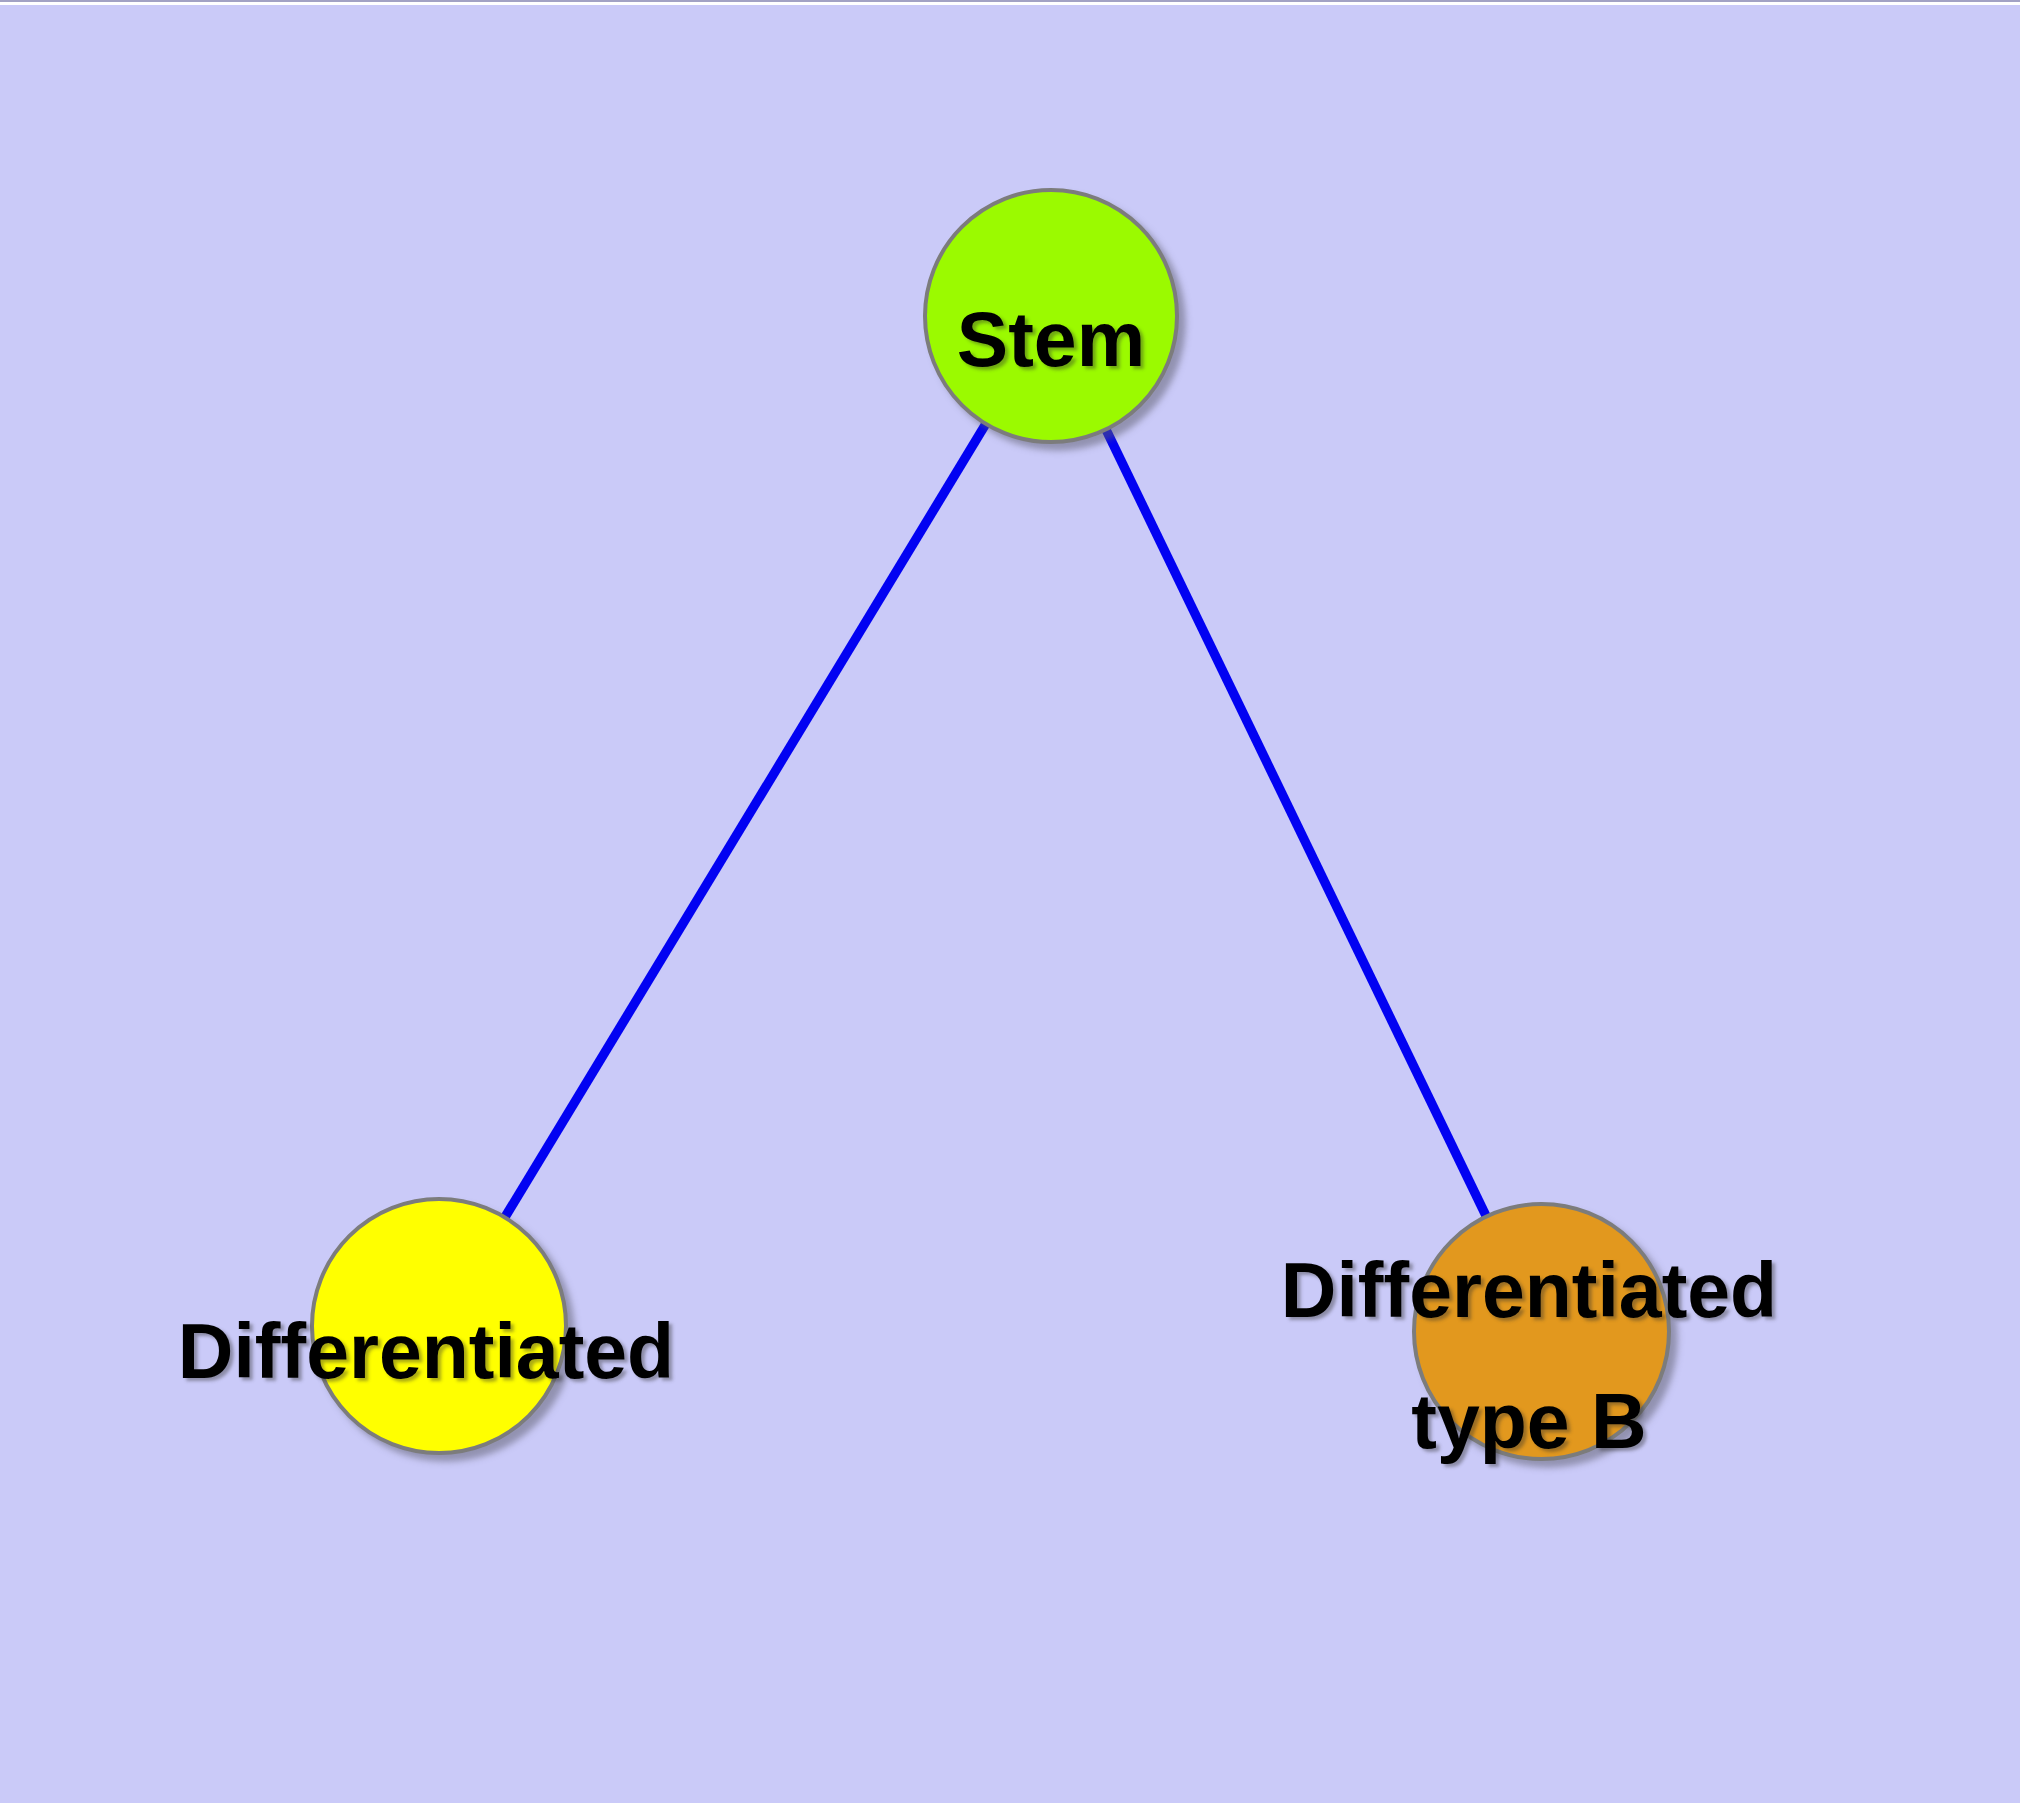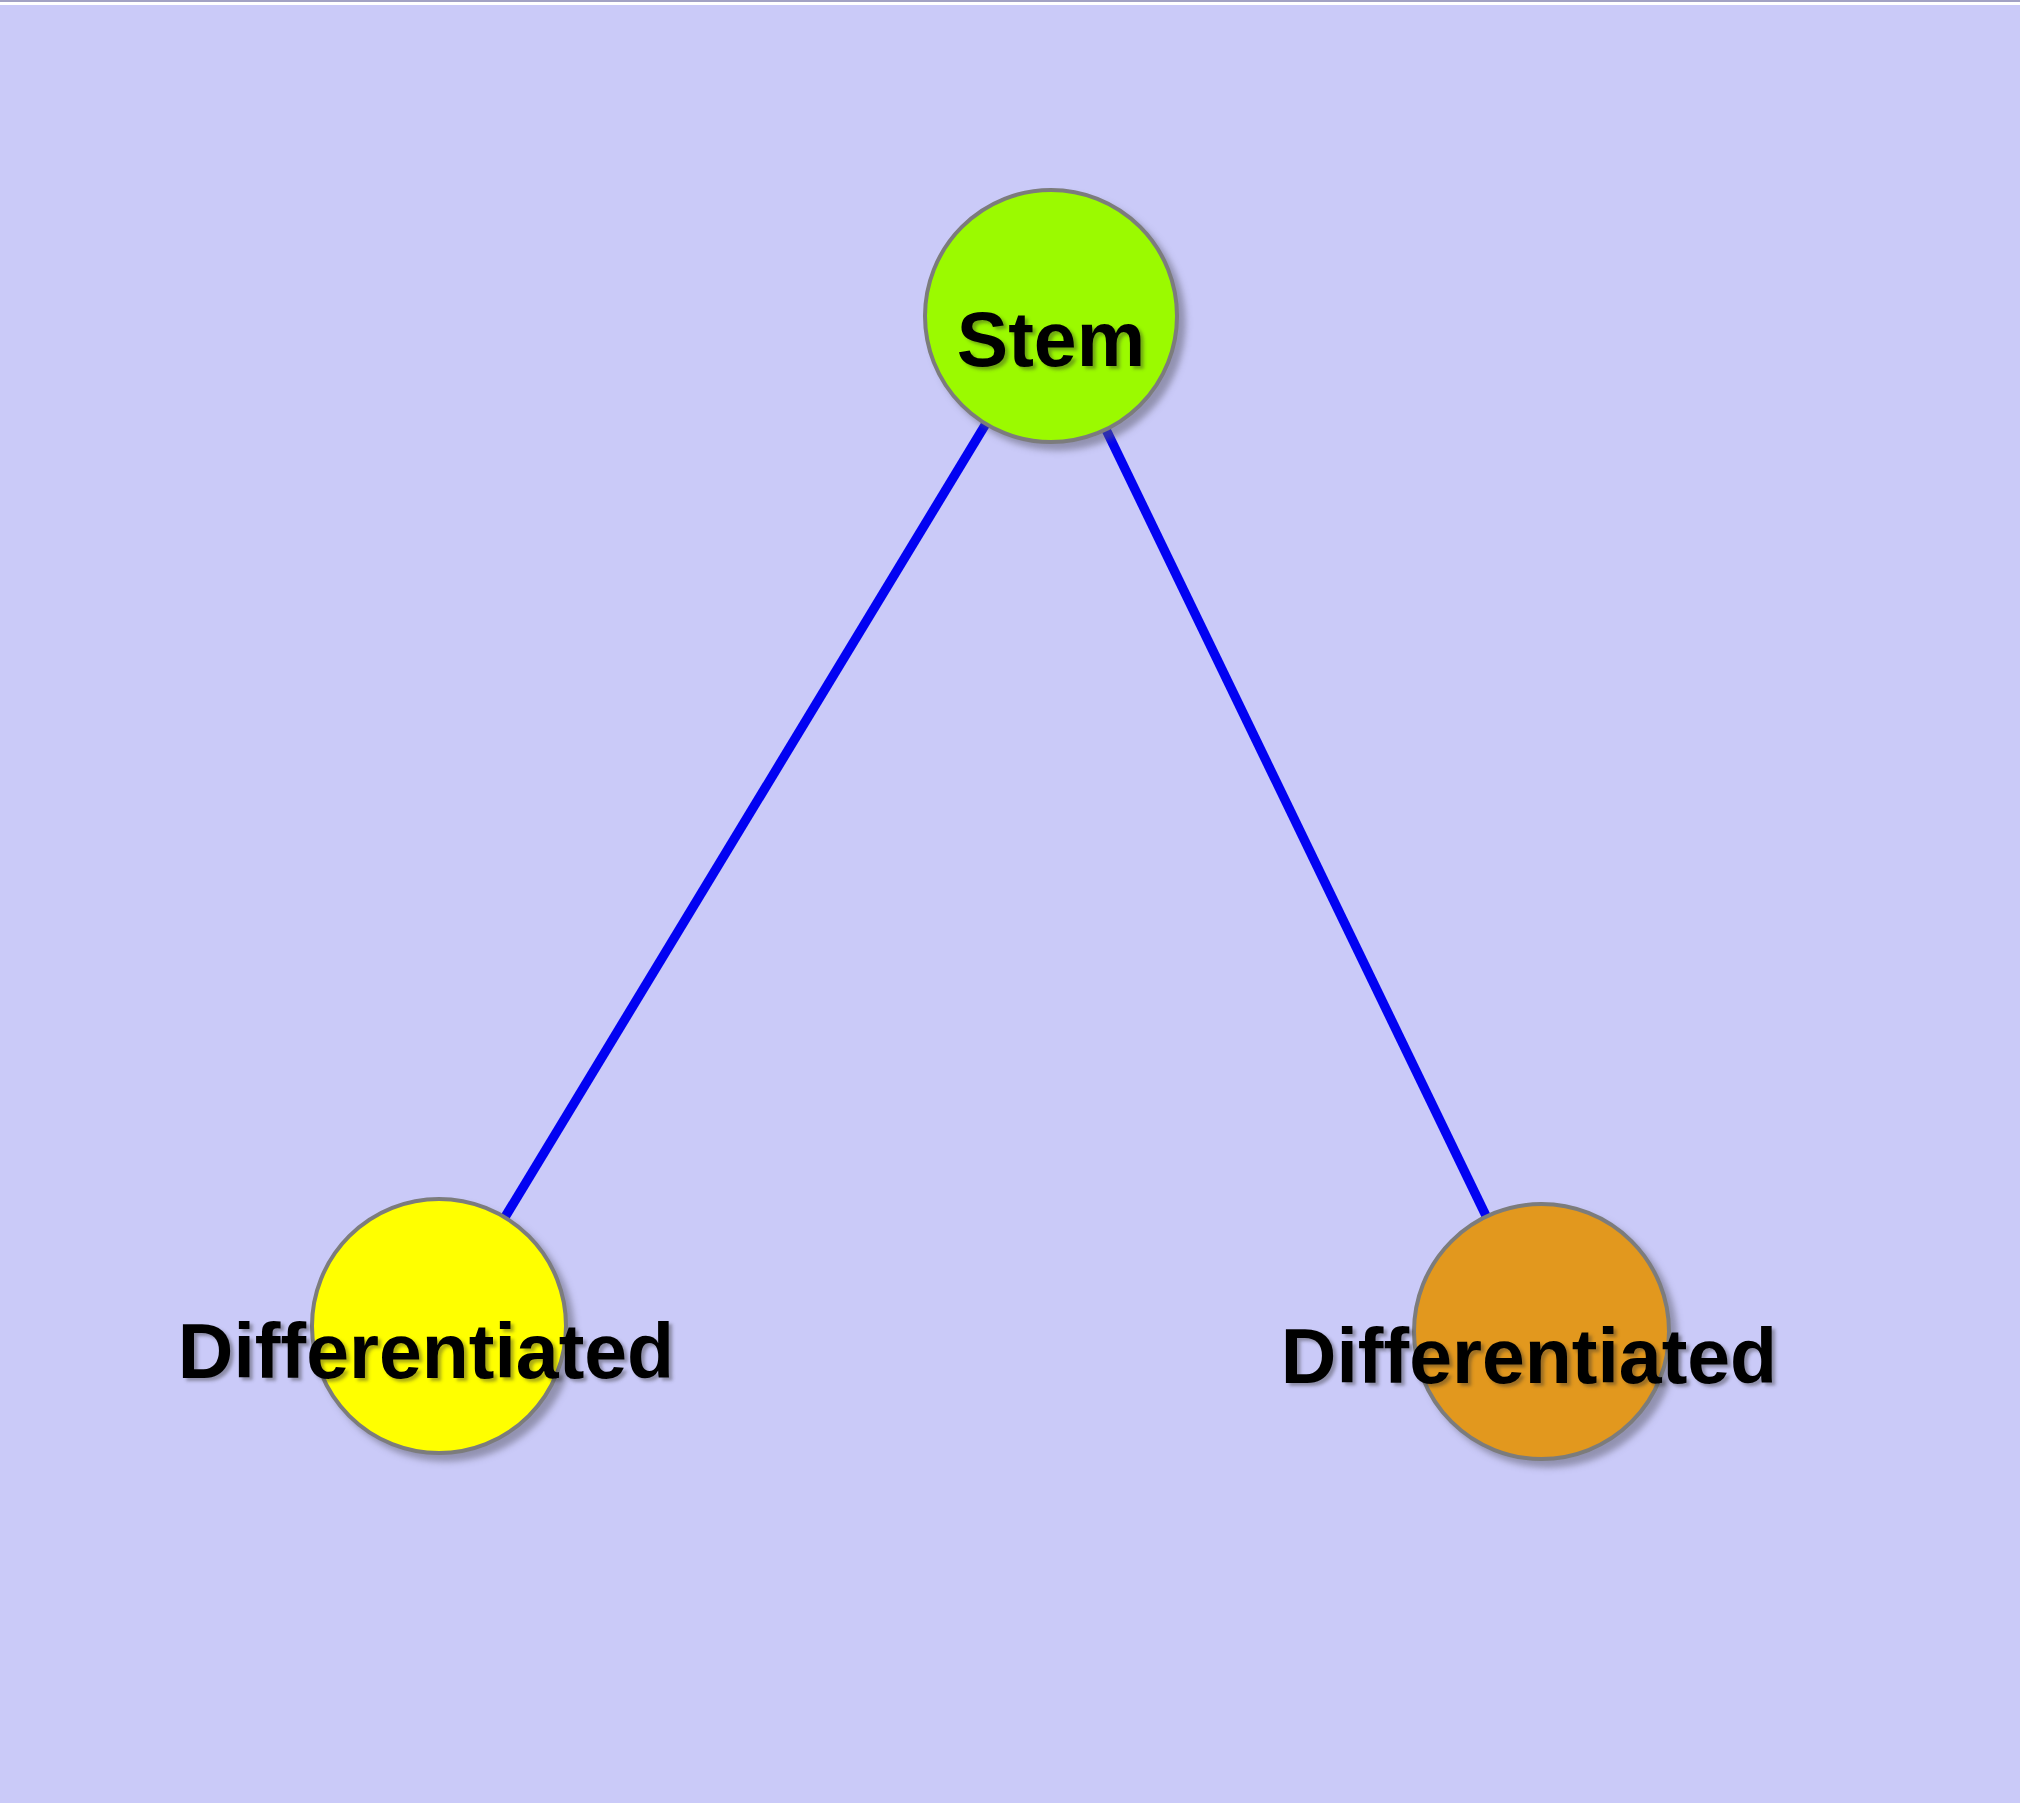--- a/index.html
+++ b/index.html
@@ -71,16 +71,17 @@
   <div class="node-label label-stem" style="color: rgb(0, 0, 0);">
     <span>Stem</span>
   </div>
 
   <div class="node-label label-type-a" style="color: rgb(0, 0, 0);">
     <span>Differentiated</span>
   </div>
 
   <div class="node-label label-type-b" style="color: rgb(0, 0, 0);">
     <span>Differentiated</span>
+    <span>type B</span>
   </div>
 
 </div>
 
 
 </body></html>

